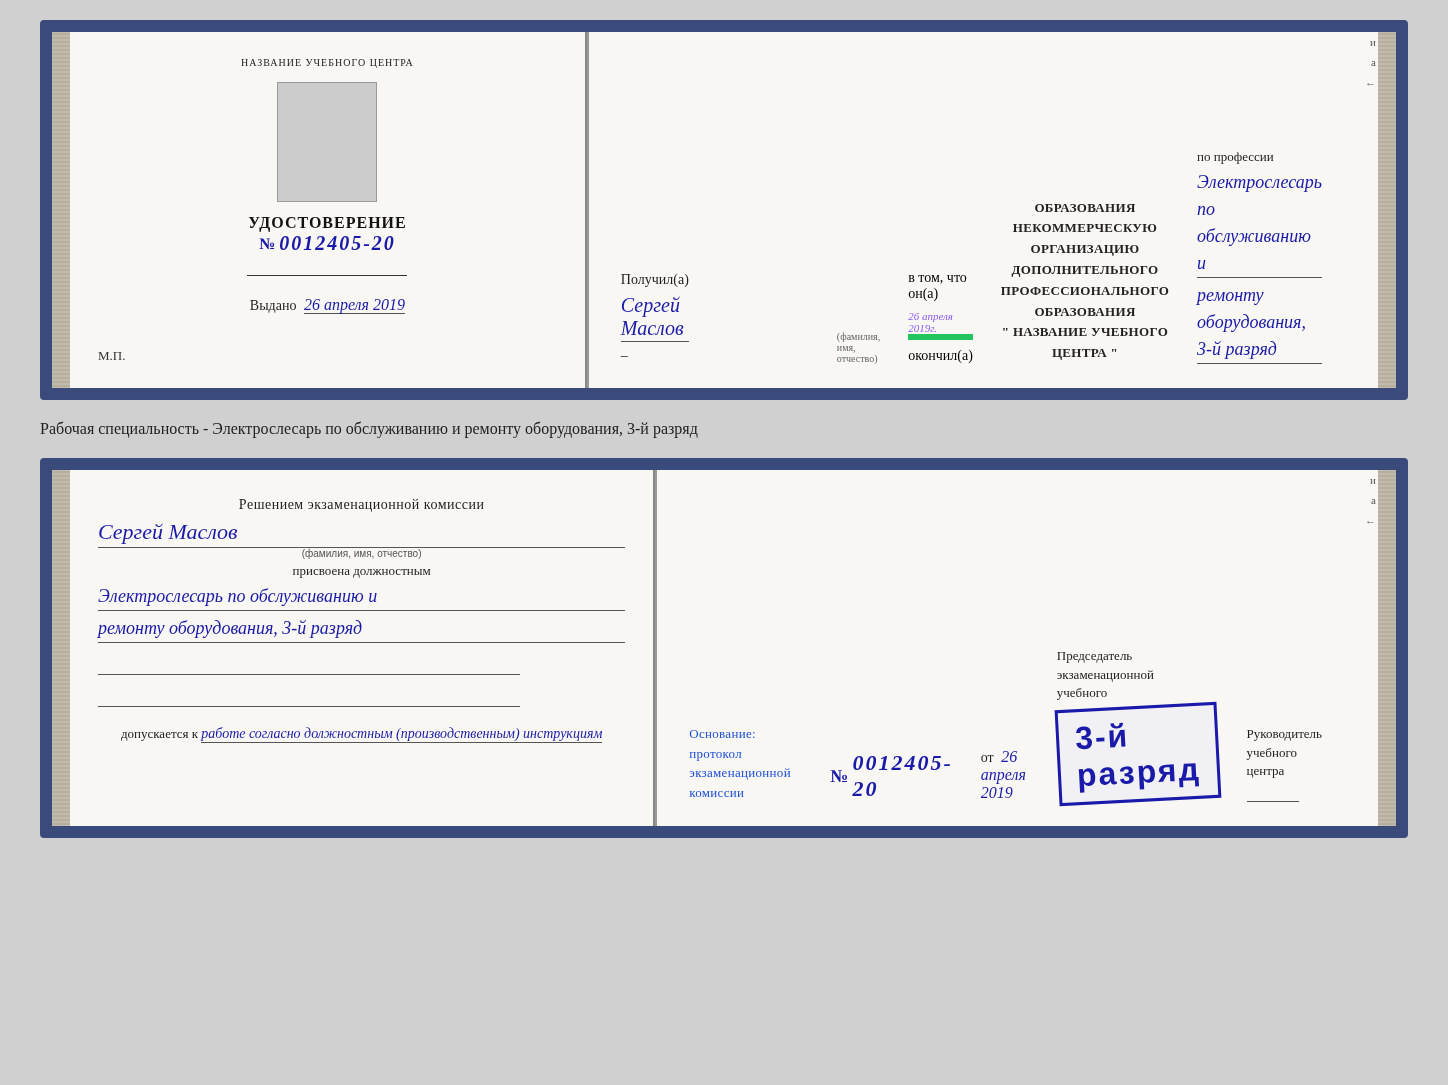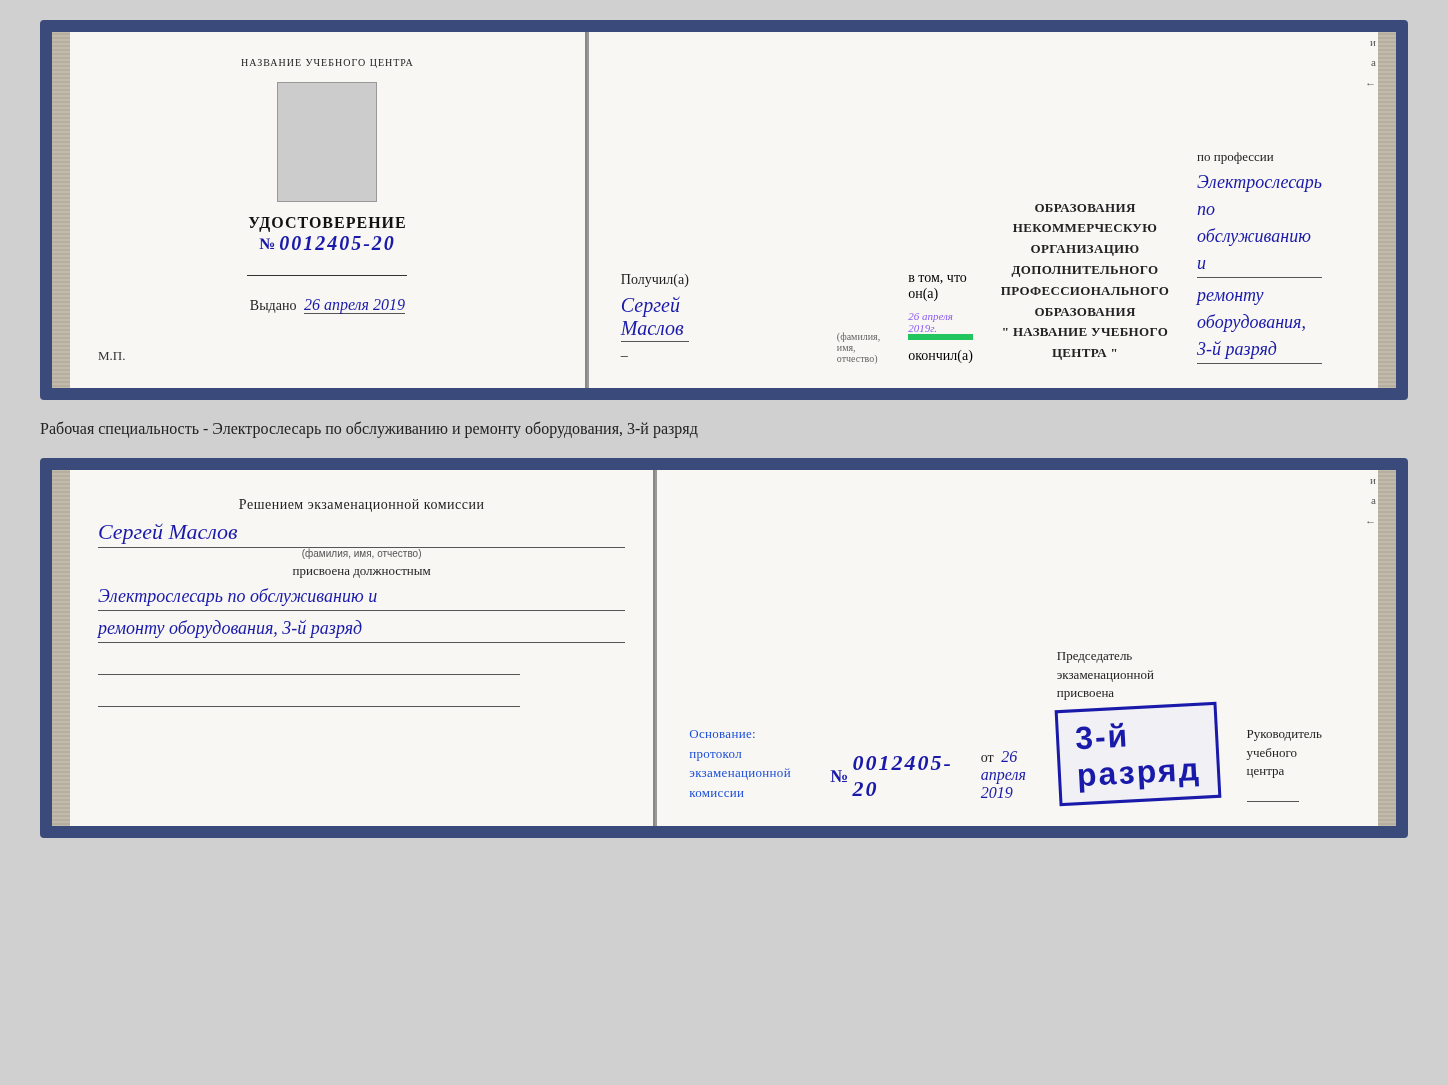--- a/index.html
+++ b/index.html
@@ -433,41 +433,45 @@
       <div style="width:100%;">
         <span class="qualification-hw">Электрослесарь по обслуживанию и</span>
         <span class="qualification-hw2">ремонту оборудования, 3-й разряд</span>
       </div>
 
       <div class="sig-lines">
         <div class="sig-line"></div>
         <div class="sig-line"></div>
       </div>
 
+      <div class="allowed-text">
+        <span>допускается к</span>
+        <span class="allowed-hw" style="border-bottom:1px solid #555; padding-bottom:1px;">работе согласно должностным (производственным) инструкциям</span>
+      </div>
     </div>
 
     <div style="width:2px; background:#999; flex-shrink:0;"></div>
 
     <div class="card-right">
       <div class="basis-title">Основание: протокол экзаменационной комиссии</div>
 
       <div style="display:flex; align-items:center; gap:4px;">
         <span style="font-size:18px; font-weight:bold; color:#1a1aaa;">№</span>
         <span class="number-big">0012405-20</span>
       </div>
 
       <div class="date-row">
         <span>от</span>
         <span class="hw" style="font-family:cursive,serif; font-style:italic; color:#1a1aaa; font-size:16px; margin-left:4px;">26 апреля 2019</span>
       </div>
 
       <div class="stamp-container">
         <div style="font-size:13px; color:#222; margin-bottom:4px; max-width:200px; line-height:1.4;">
           <span>Председатель экзаменационной</span><br>
-          <span>присвоена</span>
+          <span>учебного</span>
         </div>
         <div class="stamp">
           <div class="stamp-big-text">3-й разряд</div>
         </div>
       </div>
 
       <div style="margin-top:12px;">
         <div style="font-size:13px; color:#222; line-height:1.4;">Руководитель учебного центра</div>
         <div class="sig-underline"></div>
       </div>

